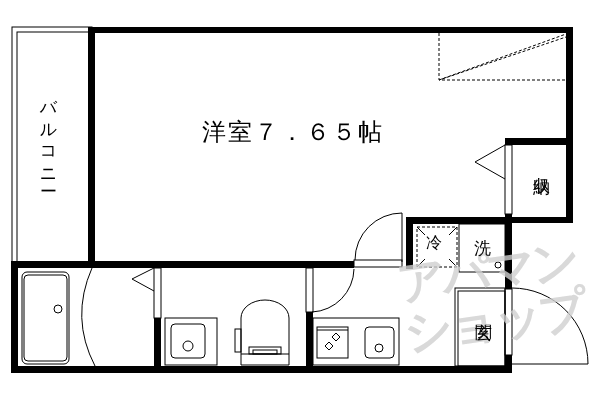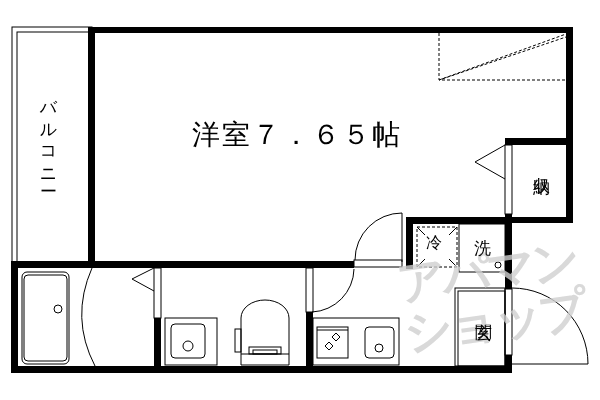--- a/index.html
+++ b/index.html
@@ -1,20 +1,20 @@
 <!DOCTYPE html>
 <html><head>
 <meta charset="utf-8">
 <style>
   html, body { margin: 0; padding: 0; background: #ffffff; }
   body { width: 600px; height: 400px; position: relative; overflow: hidden;
          font-family: "DejaVu Sans", sans-serif; }
   svg { position: absolute; left: 0; top: 0; }
   .lbl { position: absolute; color: #000; font-family: "DejaVu Sans", sans-serif; white-space: nowrap; }
-  .room-title { left: 192px; top: 116px; font-size: 28px; letter-spacing: 2px; }
+  .room-title { left: 202px; top: 116px; font-size: 24px; letter-spacing: 2px; }
   .vert { writing-mode: vertical-rl; text-orientation: upright; }
   .balcony { left: 38px; top: 88px; font-size: 17px; letter-spacing: 4px; }
   .storage { left: 531px; top: 164px; font-size: 17px; letter-spacing: 1px; }
   .entrance { left: 473px; top: 310px; font-size: 17px; letter-spacing: 1px; }
   .fridge { left: 426px; top: 233px; font-size: 16px; }
   .washer { left: 474px; top: 237px; font-size: 17px; }
   .watermark { left: 400px; top: 245px; font-size: 48px; font-weight: bold; color: #d0d0d0;
                line-height: 50px; transform: rotate(-8deg); opacity: 0.8; letter-spacing: -4px; }
 </style>
 </head>

